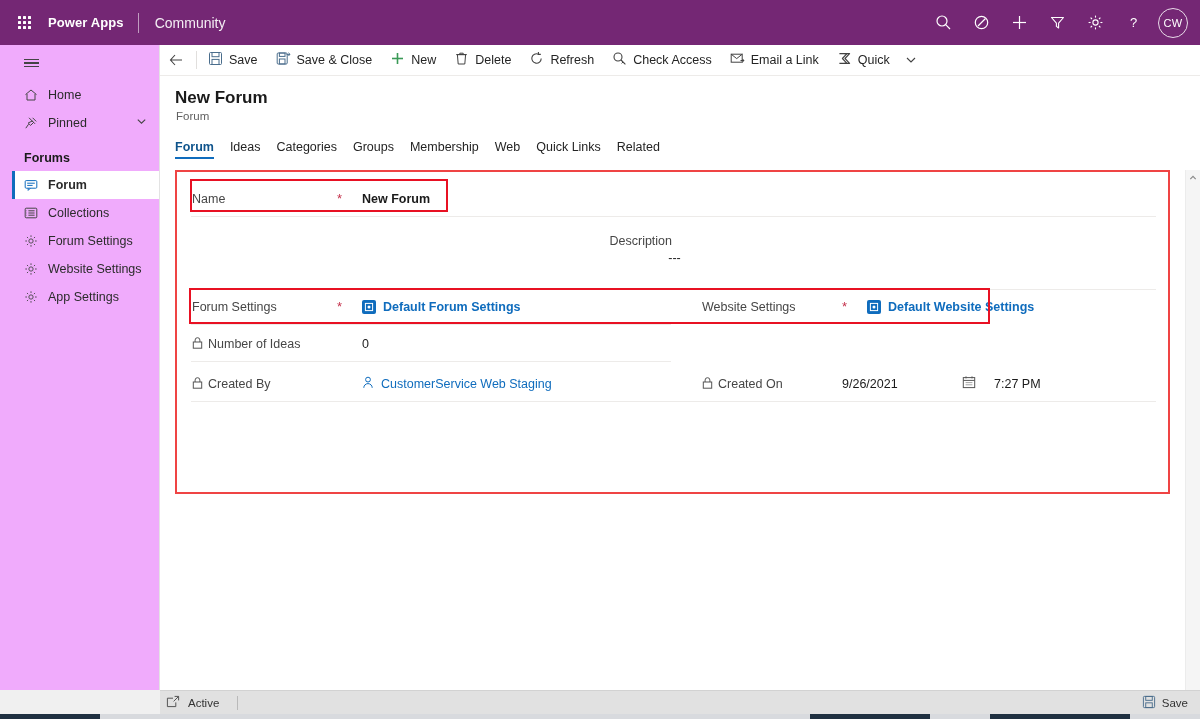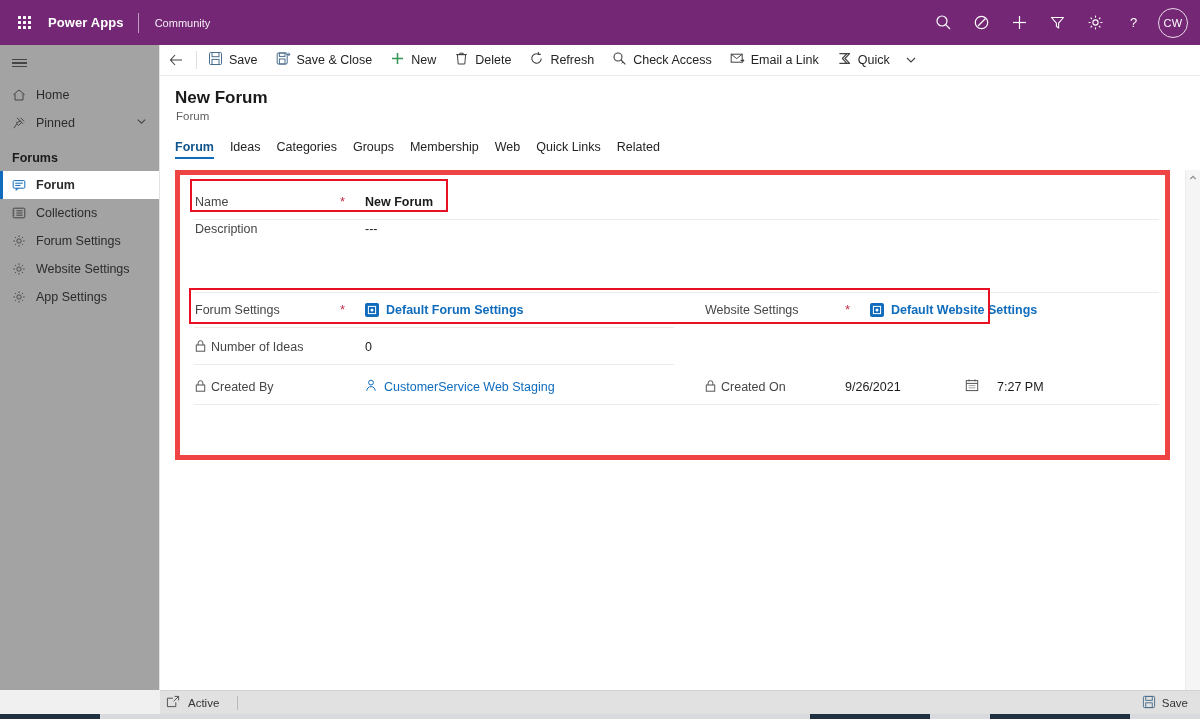--- a/index.html
+++ b/index.html
@@ -35,21 +35,21 @@
   .suite-brand {
     font-size: 13px; font-weight: bold;
     letter-spacing: .1px;
     padding: 0 14px 0 0;
     white-space: nowrap;
   }
   .suite-div {
     width: 1px; height: 20px; background: rgba(255,255,255,.55);
   }
   .suite-app {
-    font-size: 11px; padding-left: 16px; white-space: nowrap;
+    font-size: 14px; padding-left: 16px; white-space: nowrap;
     color: #f4eef4;
   }
   .suite-right {
     margin-left: auto; display: flex; align-items: center; height: 45px;
   }
   .suite-icon {
     width: 38px; height: 45px;
     display: flex; align-items: center; justify-content: center;
     cursor: pointer;
   }
@@ -60,22 +60,23 @@
     display: flex; align-items: center; justify-content: center;
     font-size: 11px; letter-spacing: .3px;
     margin: 0 12px 0 6px;
     color: #ffffff; cursor: pointer;
   }
 
   
   .sidebar {
     position: absolute; left: 0; top: 45px;
     width: 160px; height: 645px;
-    background: #a3a3a3;
+    background: #f0abfc;
     border-right: 1px solid #e3e3e3;
+    padding-left: 12px;
   }
   .hamburger {
     height: 36px; display: flex; align-items: center; padding-left: 12px; cursor: pointer;
   }
   .hamburger span { display: block; width: 15px; height: 1.5px; background: #444; margin: 1.8px 0; }
   .nav-item {
     height: 28px; display: flex; align-items: center;
     padding-left: 12px; font-size: 12.5px; color: #2b2b2b;
     cursor: pointer; position: relative;
   }
@@ -141,23 +142,23 @@
   .tab:first-child { padding-left: 0; }
   .tab.active { font-weight: bold; color: #0f548c; }
   .tab.active::after {
     content: ""; position: absolute;
     left: 0; right: 8px; bottom: 0; height: 2px; background: #0f6cbd;
   }
 
   
   .form-card {
     position: absolute; left: 15px; top: 94px;
-    width: 995px; height: 290px;
+    width: 995px; height: 324px;
     background: #ffffff;
-    border: 5px solid #ef4444;
+    border: 2px solid #ef4444;
   }
   .frow {
     position: absolute; left: 0; width: 995px;
     display: flex; align-items: center;
   }
   .fsep {
     position: absolute; left: 14px; width: 965px; height: 1px; background: #edebe9;
   }
   .fcell { display: flex; align-items: center; }
   .flabel {
@@ -537,21 +538,21 @@
       </div>
       <div class="fcell" style="width:25px;">
         <span class="req">*</span>
       </div>
       <div class="fcell" style="flex:1;">
         <span class="fvalue strong">New Forum</span>
       </div>
     </div>
     <div class="fsep" style="top:44px;"></div>
 
-    <div class="frow" style="top:37px; height:34px;">
+    <div class="frow" style="top:62px; height:34px;flex-direction:column;">
       <div class="fcell" style="width:160px; padding-left:15px;">
         <span class="flabel">Description</span>
       </div>
       <div class="fcell" style="width:25px;"></div>
       <div class="fcell" style="flex:1;">
         <span class="fvalue">---</span>
       </div>
     </div>
     <div class="fsep" style="top:117px;"></div>
 

